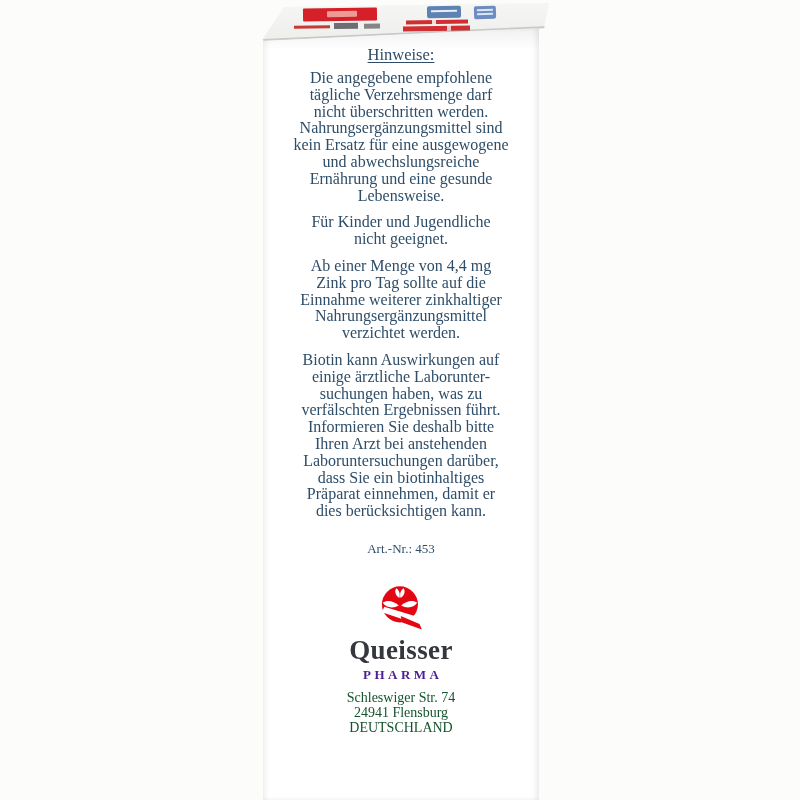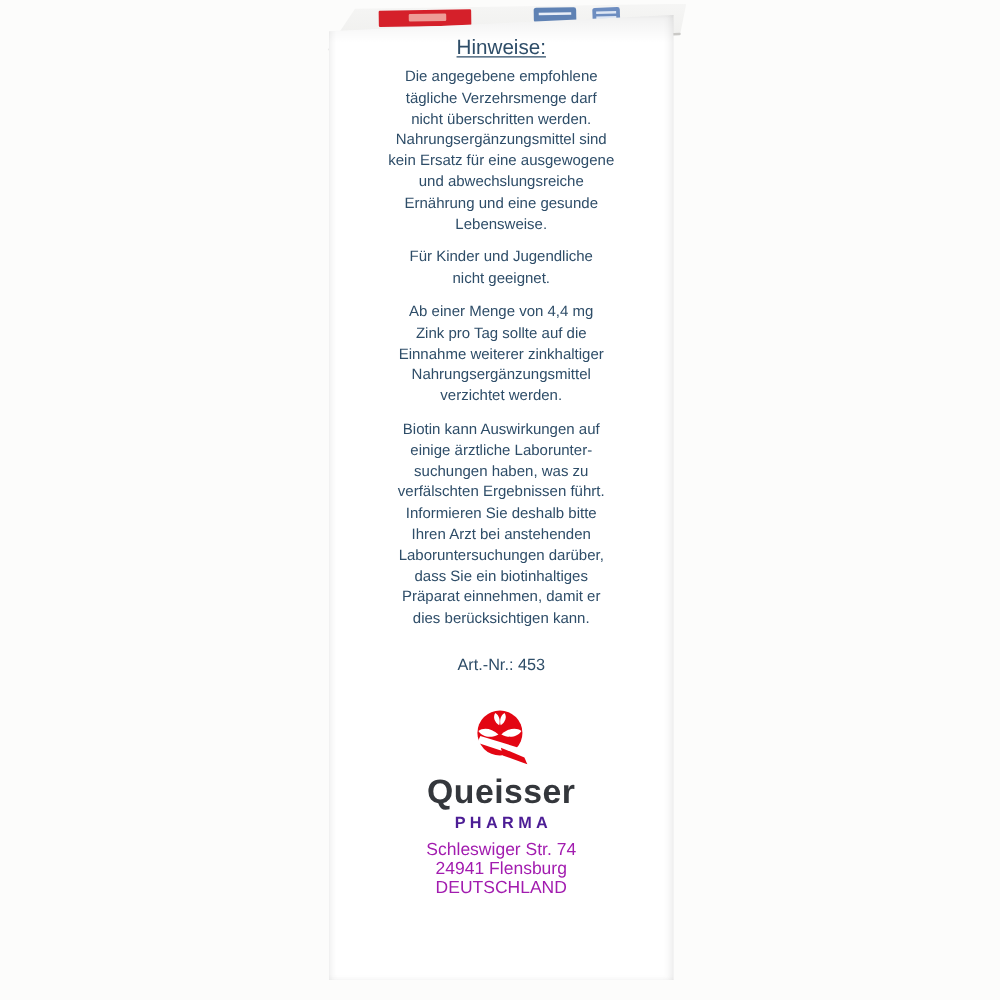--- a/index.html
+++ b/index.html
@@ -45,60 +45,61 @@
   
   .fold-edge {
     position: absolute; left: 263px; top: 39px; width: 282px; height: 2px;
     background: rgba(100, 98, 92, 0.28);
     transform: rotate(-2.6deg); transform-origin: left center;
     border-radius: 1px;
   }
 
   
   .face {
-    position: absolute; left: 263px; top: 12px; width: 276px; height: 772px;
+    position: absolute; left: 263px; top: 28px; width: 276px; height: 772px;
     background: #ffffff;
     clip-path: polygon(0 13px, 100% 0, 100% 100%, 0 100%);
     box-shadow: inset 4px 0 6px -3px rgba(60,60,60,0.12),
                 inset -4px 0 7px -3px rgba(60,60,60,0.16);
+    font-family: Liberation Serif, serif;
   }
   .face::before {
     content: ""; position: absolute; left: 0; top: 0; width: 100%; height: 22px;
     background: linear-gradient(180deg, rgba(0,0,0,0.06), rgba(0,0,0,0));
   }
   .content {
     position: absolute; left: 0; top: 0; width: 100%;
     padding: 17px 8px 0 8px; box-sizing: border-box;
     text-align: center;
     color: #2e4d68;
   }
   .heading {
     font-size: 16.5px; font-weight: 400; margin: 0 0 5px 0;
     text-decoration: underline; text-underline-offset: 2px;
   }
   .para {
     white-space: pre-line;
-    font-size: 12px; line-height: 16.8px; font-weight: 400;
+    font-size: 16px; line-height: 16.8px; font-weight: 400;
     margin: 0 0 10px 0;
   }
   .artnr { font-size: 13px; margin: 21px 0 0 0; }
 
   
   .logo-wrap { margin-top: 27px; }
   .qmark { width: 47px; height: 47px; display: inline-block; }
   .brand-name {
     font-size: 27px; font-weight: bold; color: #34373c;
     letter-spacing: 0.4px; line-height: 28px; margin-top: 1px;
   }
   .brand-division {
     font-size: 13px; font-weight: bold; color: #4c1d95;
     letter-spacing: 3.5px; margin-top: 3px; text-indent: 3.5px;
   }
   .address {
-    margin-top: 7px; color: #a21caf;
+    margin-top: 7px; color: #14532d;
     font-size: 14px; line-height: 15.2px;
   }
 </style>
 </head>
 <body>
 
 <div class="scene">
 
   <div class="flap">
     <div class="flap-mark mark-red-box">

